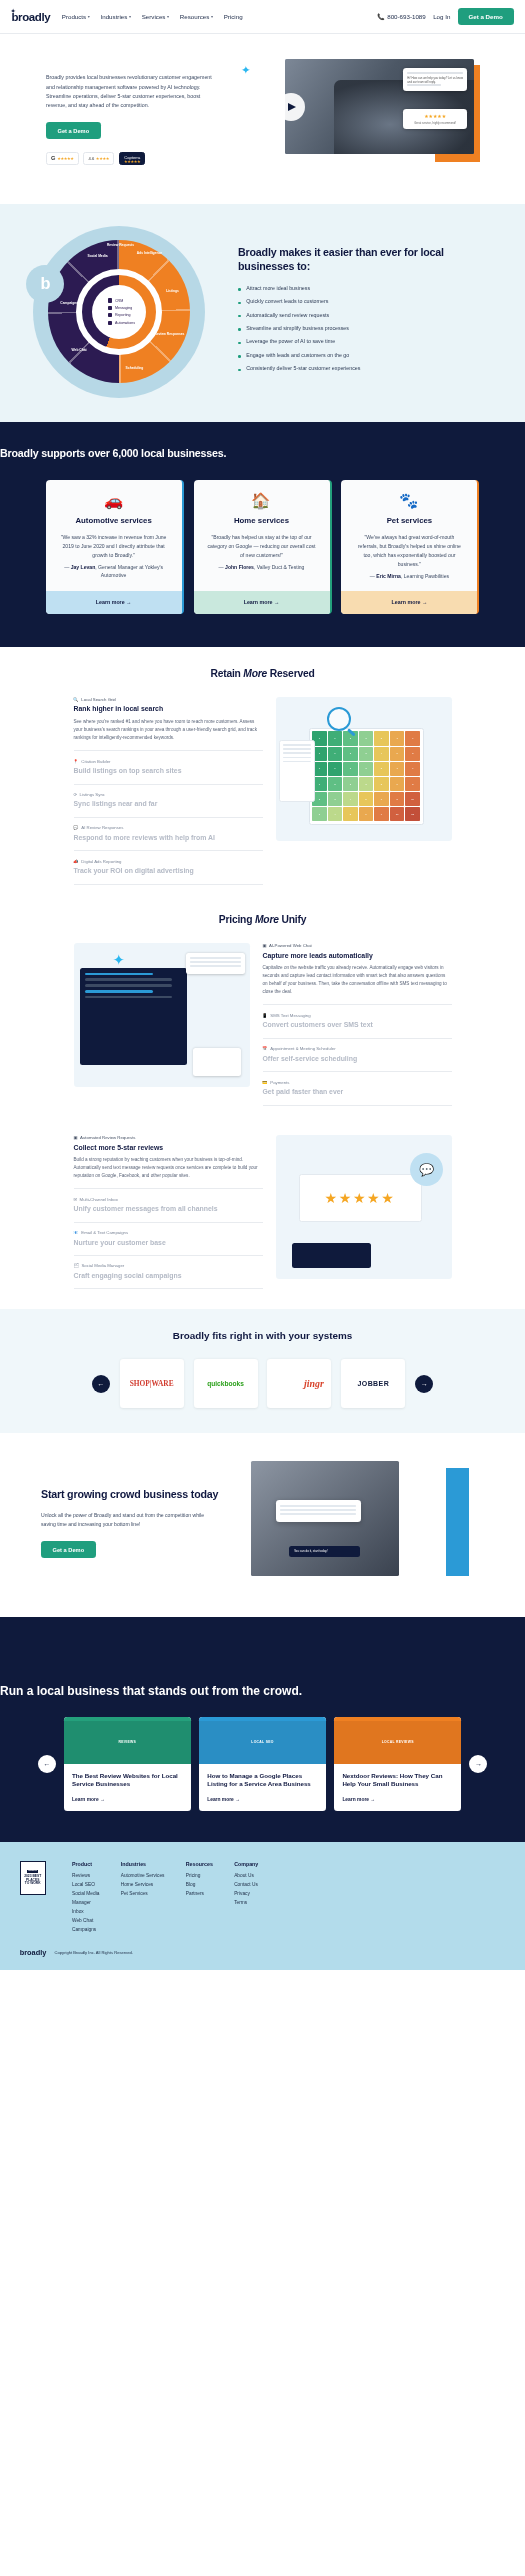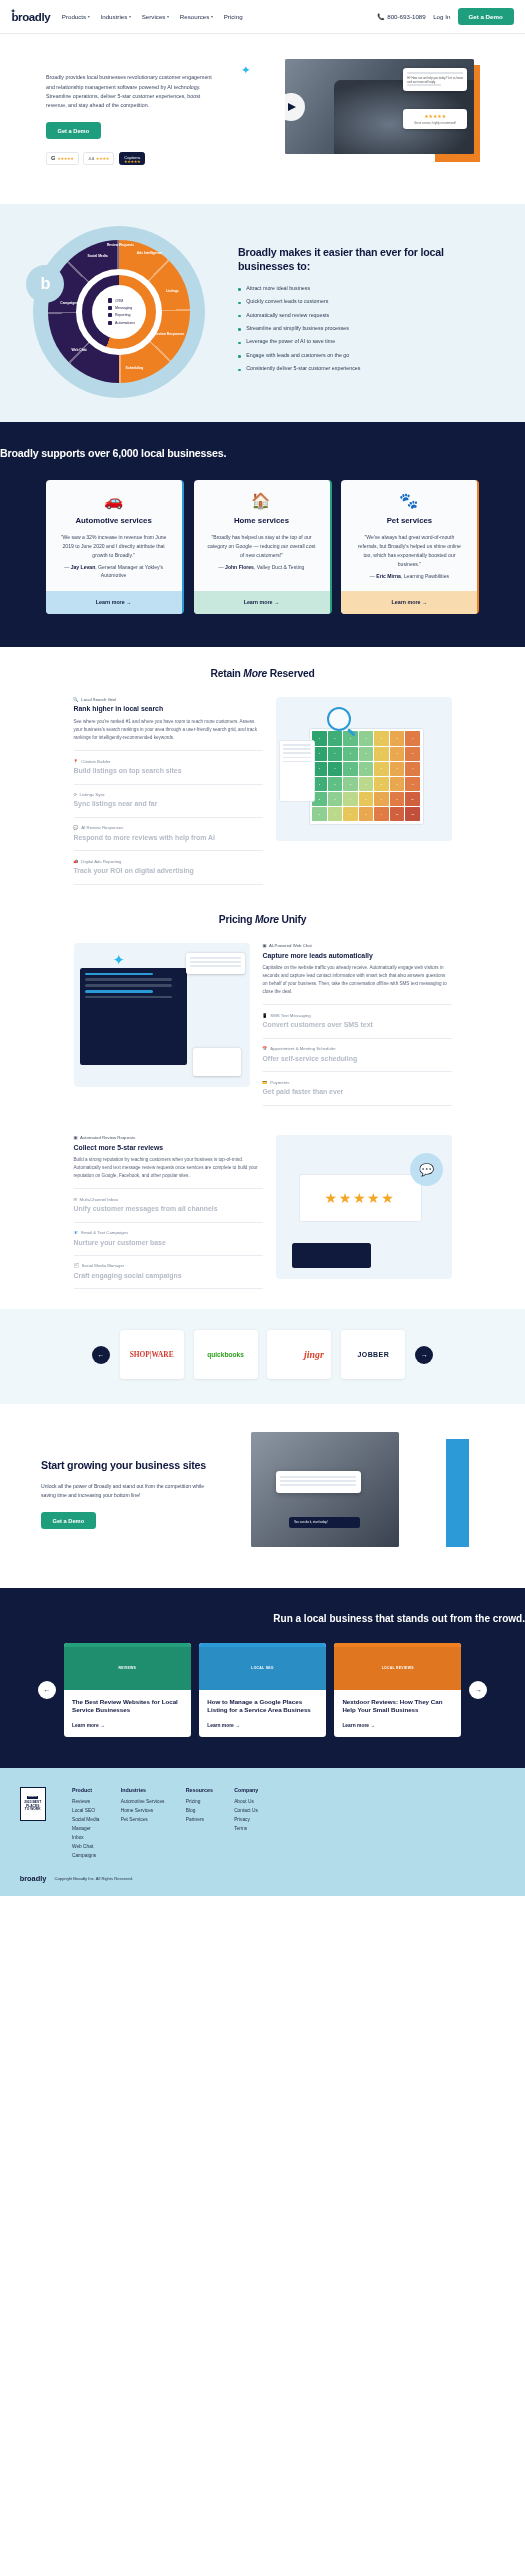--- a/index.html
+++ b/index.html
@@ -166,21 +166,21 @@
   .grow-left p { font-size:5.1px; line-height:1.8; color:#3c4a63; margin-top:9.9px; width:172px;}
   .grow-right { position:relative; width:246px; height:123px;}
   .grow-media { position:absolute; left:4.9px; top:0; width:148px; height:115px; background:linear-gradient(140deg,#8d96a3,#3a424f); border-radius:1.6px;}
   .grow-frame { position:absolute; right:23px; top:6.6px; width:23px; height:108px; background:#2b9ad6;}
   .grow-card { position:absolute; left:29.6px; top:39px; width:85px; background:#fff; border-radius:3.3px; padding:4.9px; box-shadow:0 1.6px 4.9px rgba(0,0,0,.22);}
   .grow-card .ln { height:1.6px; background:#e3e9ef; border-radius:0.8px; margin-bottom:2.5px;}
   .grow-bub { position:absolute; left:43px; top:85px; width:71px; padding:3.3px 4.9px; background:#0f1a3c; color:#fff; font-size:3px; border-radius:2.5px;}
 
   
   .sec-blog { background:#0f1a3c; padding:24.6px 0 31px 0;}
-  .sec-blog h2 { color:#fff; text-align:right; font-size:10px; margin-bottom:19.7px;}
+  .sec-blog h2 { color:#fff; text-align:left; font-size:12px; margin-bottom:19.7px;margin-top:42px;}
   .blog-row { display:flex; align-items:center; justify-content:center; gap:8.2px;}
   .bcard { width:127px; background:#fff; border-radius:3.3px; overflow:hidden;}
   .bcard .bar { height:3.3px;}
   .bcard .thumb { height:43px; position:relative; display:flex; align-items:center; justify-content:center;}
   .bcard .cat { font-size:3.4px; font-weight:bold; color:#fff; letter-spacing:0.3px; text-transform:uppercase;}
   .bcard h3 { font-size:6.2px; line-height:1.4; padding:8.2px 8.2px 0 8.2px;}
   .bcard .more { font-size:4.9px; font-weight:bold; padding:8.2px; cursor:pointer;}
   .b1 .bar{background:#24a07c;} .b1 .thumb{background:#1f8e6f;}
   .b2 .bar{background:#2b9ad6;} .b2 .thumb{background:#2a8ec4;}
   .b3 .bar{background:#ef8022;} .b3 .thumb{background:#e0761f;}
@@ -553,41 +553,42 @@
       </div>
       <div class="feat-visual">
         <div class="eng-stars">★★★★★</div>
         <div class="eng-bub">💬</div>
         <div class="eng-chat"></div>
       </div>
     </div>
   </section>
 
   <section class="sec-logos">
+    <h2>Broadly fits right in with your systems</h2>
     <div class="logo-row">
       <button class="arrow-btn">←</button>
       <div class="logo-card">
           <span class="lg-shopware">SHOP|WARE</span>
         </div>
       <div class="logo-card">
           <span class="lg-qb">quickbooks</span>
         </div>
       <div class="logo-card">
           <span class="lg-jingr">jingr</span>
         </div>
       <div class="logo-card">
           <span class="lg-jobber">JOBBER</span>
         </div>
       <button class="arrow-btn">→</button>
     </div>
   </section>
 
   <section class="sec-grow">
     <div class="grow-left">
-      <h2>Start growing your business sites</h2>
+      <h2>Start growing crowd business today</h2>
       <p>Unlock all the power of Broadly and stand out from the competition while saving time and increasing your bottom line!</p>
       <button class="hero-cta">Get a Demo</button>
     </div>
     <div class="grow-right">
       <div class="grow-frame"></div>
       <div class="grow-media"></div>
       <div class="grow-card">
         <div class="ln"></div>
         <div class="ln"></div>
         <div class="ln"></div>

